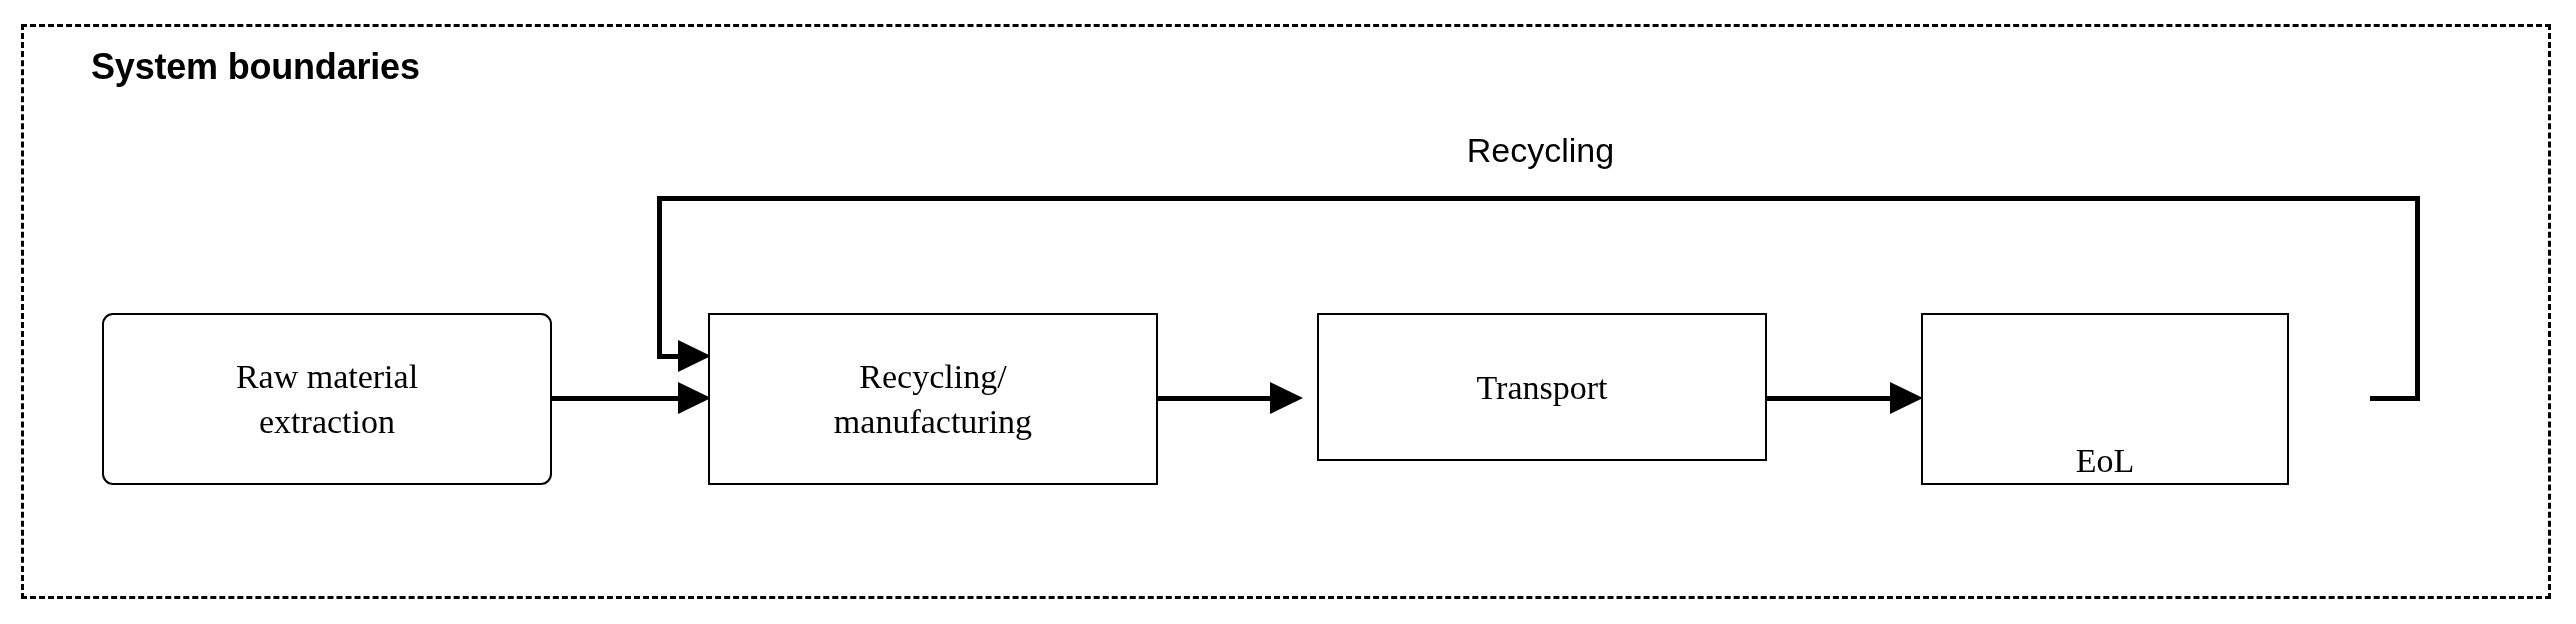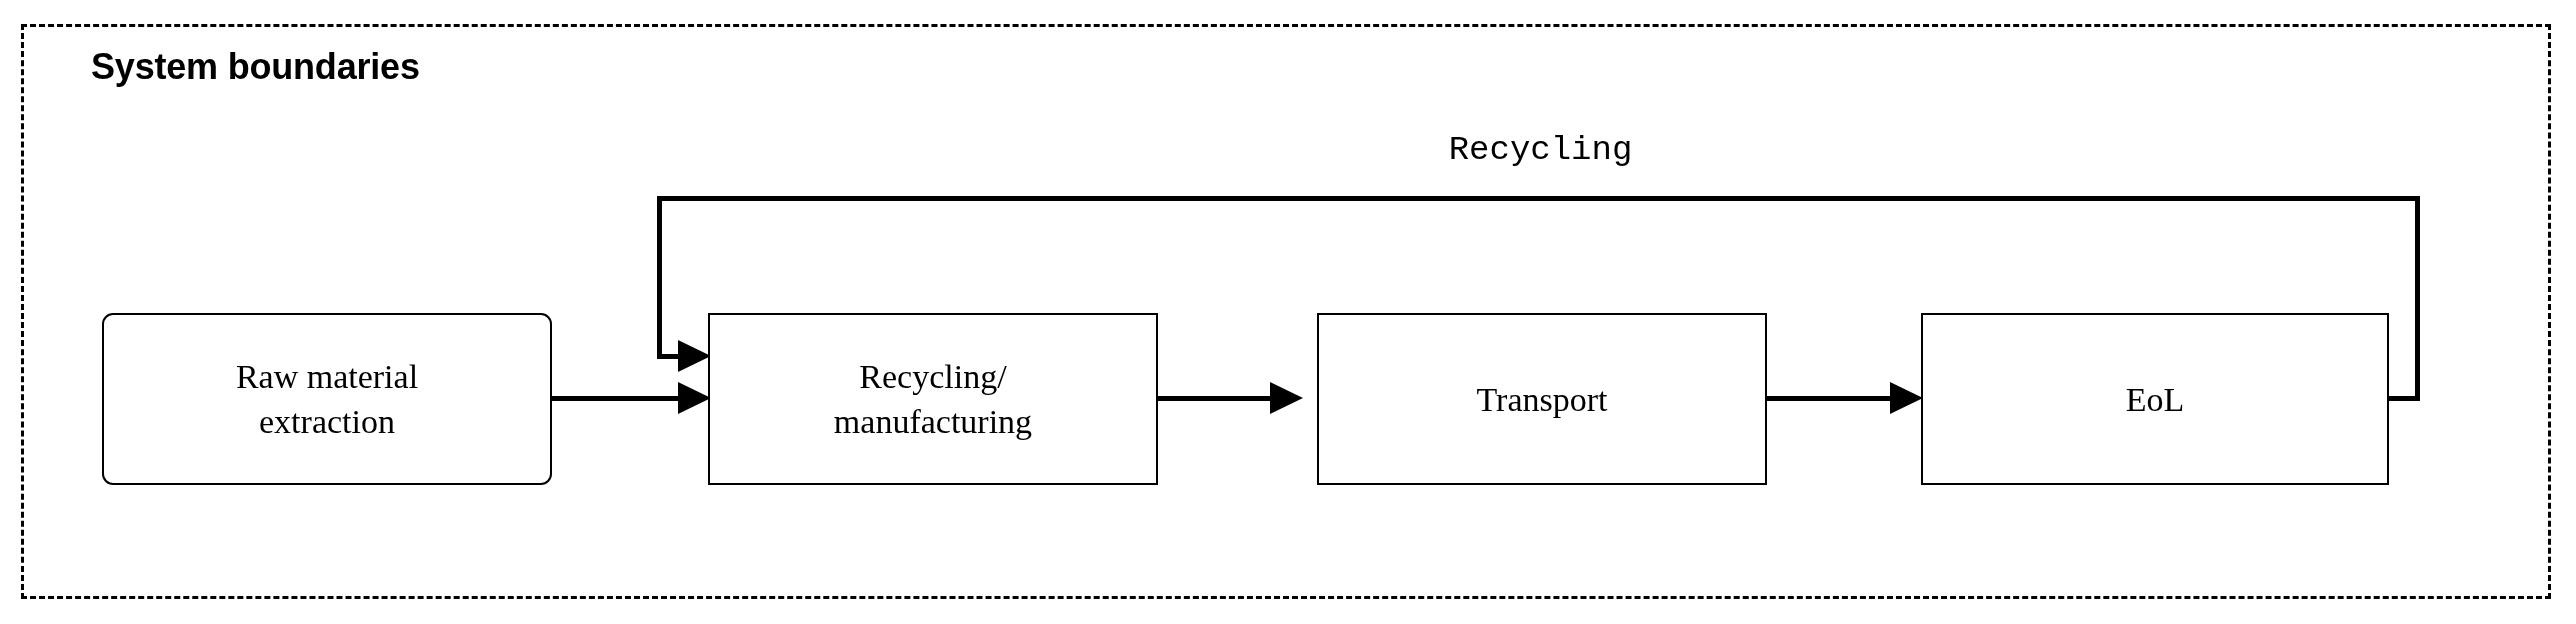--- a/index.html
+++ b/index.html
@@ -56,22 +56,22 @@
   .process-box .box-label {
     font-family: "Liberation Serif", "DejaVu Serif", serif;
     font-size: 34px;
     line-height: 45px;
     color: #000000;
     white-space: pre-line;
   }
 
   #box-raw-material      { left: 102px;  top: 313px; width: 450px; height: 172px; border-radius: 11px; }
   #box-production        { left: 708px;  top: 313px; width: 450px; height: 172px; }
-  #box-transport         { left: 1317px; top: 313px; width: 450px; height: 172px; }
-  #box-eol               { left: 1921px; top: 313px; width: 468px; height: 172px; }
+  #box-transport         { left: 1317px; top: 313px; width: 450px; height: 148px; }
+  #box-eol               { left: 1921px; top: 313px; width: 368px; height: 172px; align-items: flex-end; }
 
   
   .flow-line {
     position: absolute;
     height: 5.4px;
     background: #000000;
   }
   .arrow-head {
     position: absolute;
     width: 0;
@@ -104,21 +104,21 @@
   
   #recycle-seg-enter  { left: 657px;  top: 354px; width: 22.5px;  height: 5.4px; }
   #recycle-head       { left: 678px;  top: 340px; }
 
   #recycling-label {
     position: absolute;
     left: 1424px;
     top: 130px;
     width: 233px;
     text-align: center;
-    font-family: Liberation Mono, monospace;
+    font-family: Liberation Sans, sans-serif;
     font-size: 34px;
     line-height: 40px;
     color: #000000;
     white-space: nowrap;
   }
 </style>
 </head>
 <body>
 
 <div id="canvas">

